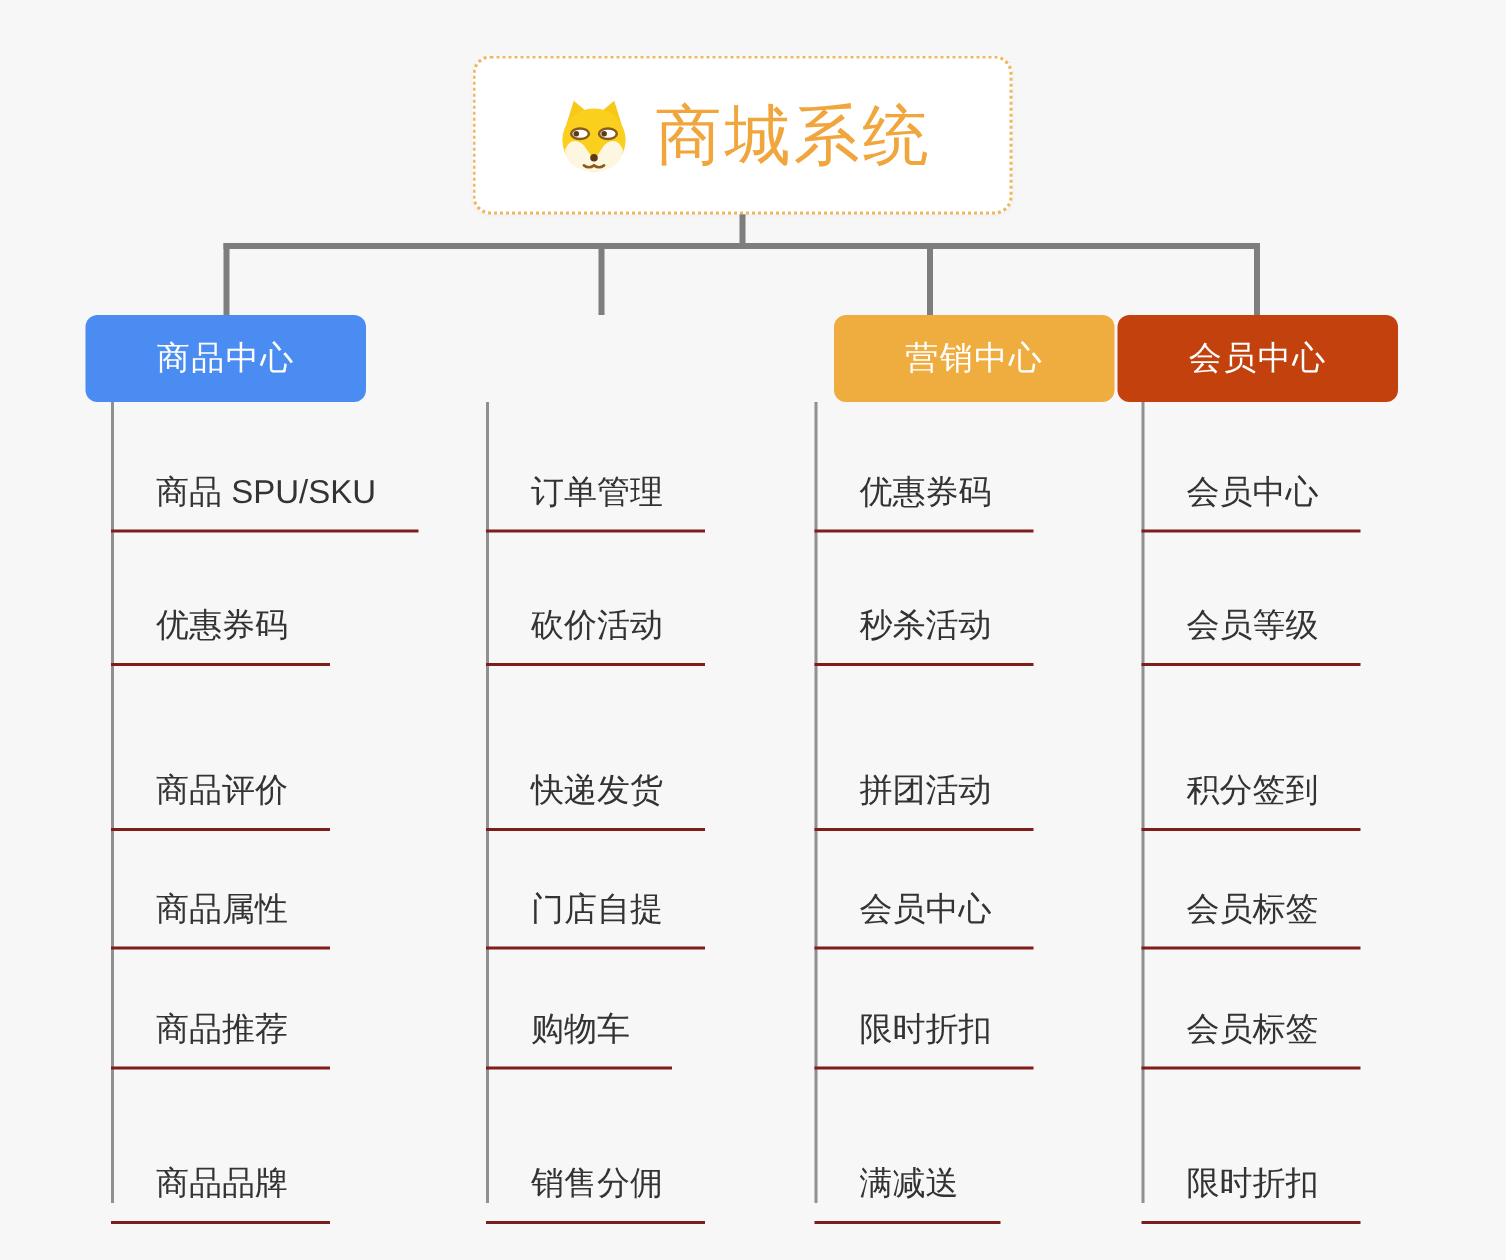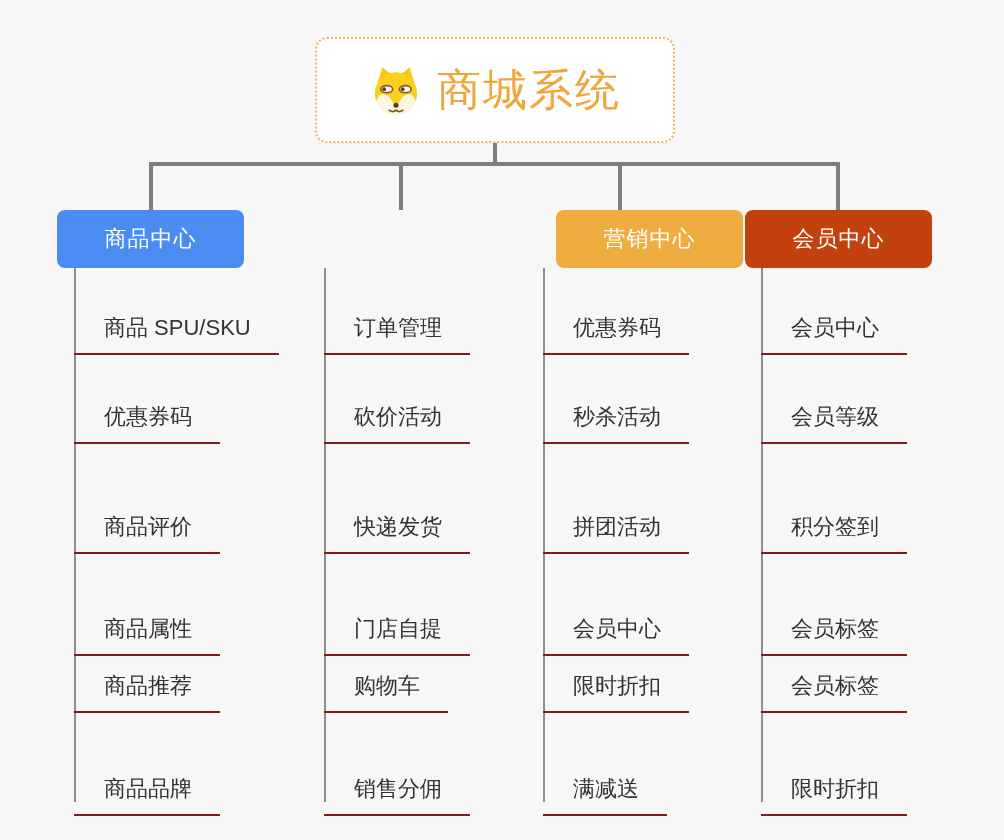--- a/index.html
+++ b/index.html
@@ -27,21 +27,21 @@
           color:#ffffff;font-size:22px;letter-spacing:1px;}
   .branch-1{left:57px;}  .branch-2{left:307px;} .branch-3{left:556px;text-align:center;} .branch-4{left:745px;}
 
   
   .col{position:absolute;top:0;height:840px;}
   .col-1{left:74px;} .col-2{left:324px;} .col-3{left:543px;} .col-4{left:761px;}
   .trunk{position:absolute;left:0;top:268px;width:2px;height:534px;background:#909090;}
   .child{position:absolute;left:0;white-space:nowrap;display:inline-block;
          padding:0 28px 10px 30px;line-height:30px;font-size:22px;color:#333333;
          border-bottom:2px solid #7f1d1d;}
-  .r0{top:313px;} .r1{top:402px;} .r2{top:512px;} .r3{top:614px;} .r4{top:671px;} .r5{top:760px;margin-top:14px;}
+  .r0{top:313px;} .r1{top:402px;} .r2{top:512px;} .r3{top:591px;} .r4{top:671px;} .r5{top:760px;margin-top:14px;}
 </style>
 </head>
 <body>
 
 <div class="canvas">
 
   <div class="cline root-stub"></div>
   <div class="cline h-line"></div>
   <div class="cline drop drop-1"></div>
   <div class="cline drop drop-2"></div>

